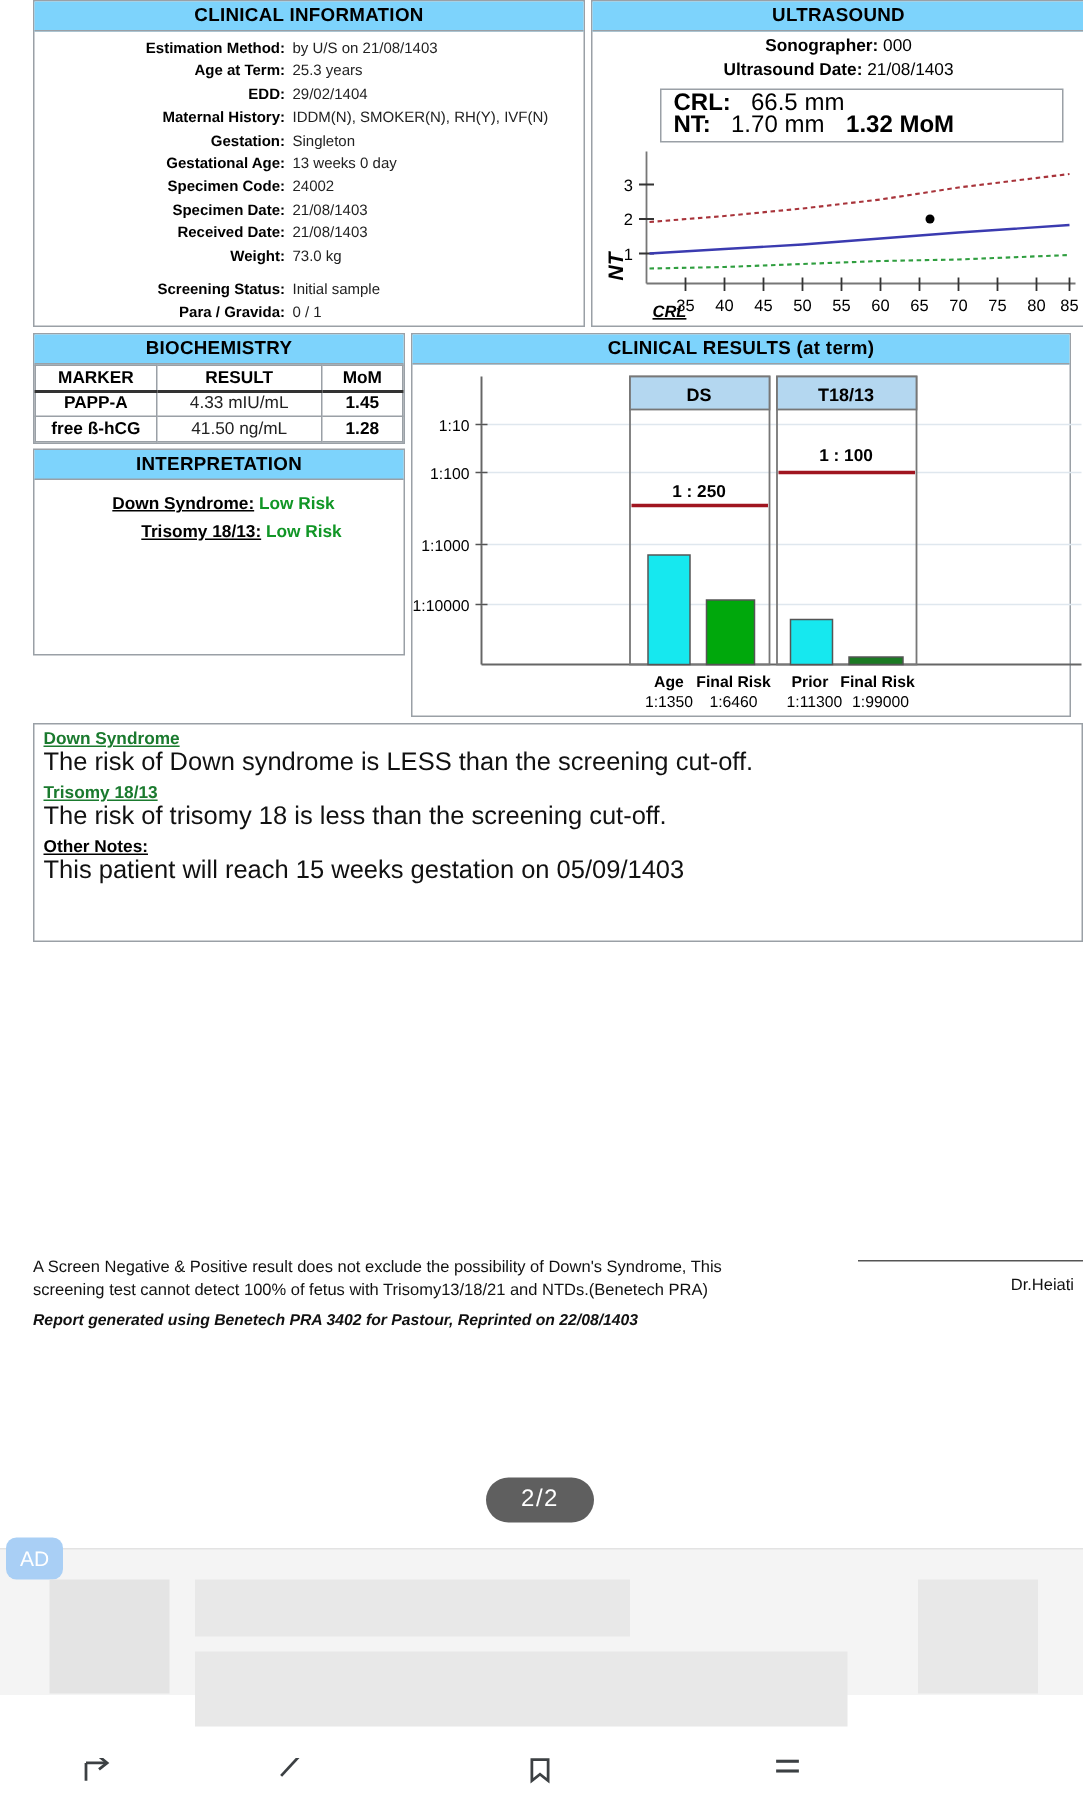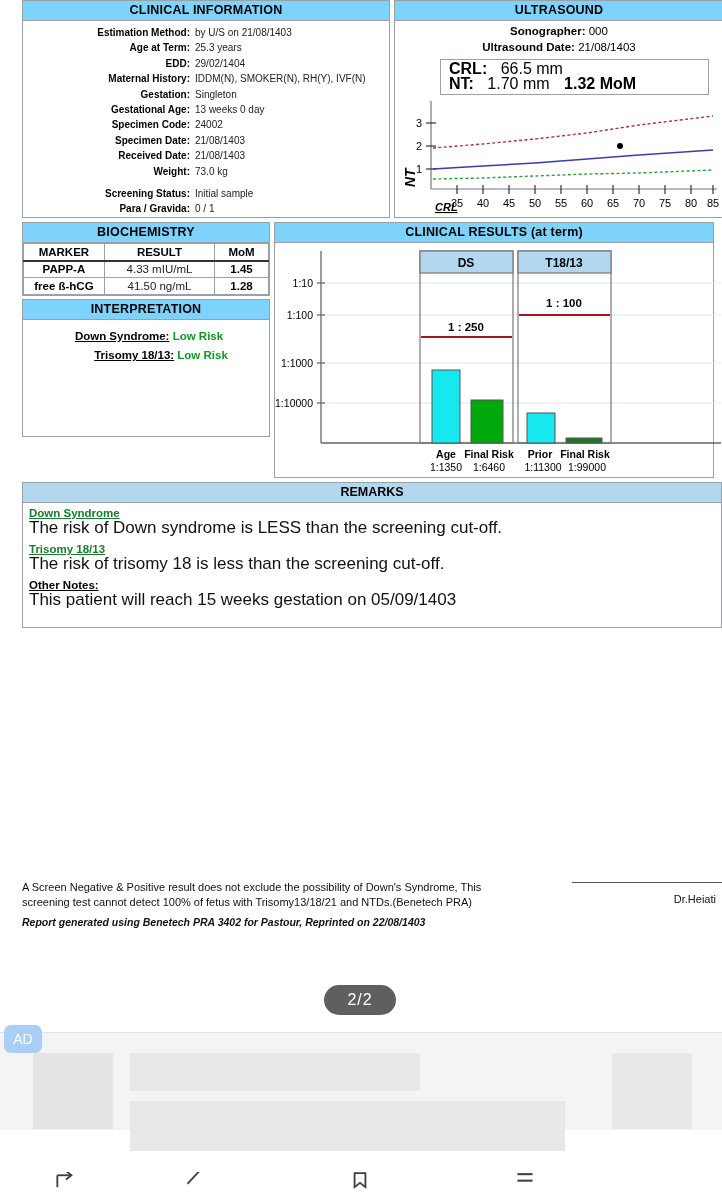--- a/index.html
+++ b/index.html
@@ -70,21 +70,21 @@
   .rm-hd { background:#b4d7f0; font-weight:bold; font-size:12.5px; text-align:center;
            padding:2px 0 3px; border-bottom:1px solid #9aa0a6; }
   .rm-body { padding:3px 6px; }
   .rm-h { font-size:11.5px; font-weight:bold; text-decoration:underline; color:#1a7a2e; margin-top:8px; }
   .rm-h.plain { color:#000; }
   .rm-h:first-child { margin-top:1px; }
   .rm-p { font-size:17px; color:#111; line-height:15px; margin-top:1px; }
 
   
   .footer { position:absolute; left:22px; top:838px; width:700px; }
-  .ft-flex { display:flex; justify-content:space-between; align-items:flex-start;margin-top:42px; }
+  .ft-flex { display:flex; justify-content:space-between; align-items:flex-start; }
   .ft-left { width:470px; }
   .ft-dis { font-size:11px; line-height:14.5px; color:#111; }
   .ft-gen { font-size:10.5px; font-style:italic; font-weight:bold; color:#111; margin-top:7px; }
   .ft-sign { width:150px; padding-top:2px; }
   .ft-sign .ln { border-top:1px solid #555; width:160px; }
   .ft-sign .nm { font-size:11px; text-align:right; padding:10px 6px 0 0; color:#111; }
 
   
   .page-badge {
     position:absolute; left:324px; top:985px; width:72px; height:30px;
@@ -350,21 +350,20 @@
             <text x="171" y="228">1:1350</text>
             <text x="214" y="228">1:6460</text>
             <text x="268" y="228">1:11300</text>
             <text x="312" y="228">1:99000</text>
           </g>
         </svg>
       </div>
     </div>
 
     <div class="panel" id="remarks">
-      <div class="rm-hd">REMARKS</div>
       <div class="rm-body">
         <div class="rm-h">Down Syndrome</div>
         <div class="rm-p">The risk of Down syndrome is LESS than the screening cut-off.</div>
         <div class="rm-h">Trisomy 18/13</div>
         <div class="rm-p">The risk of trisomy 18 is less than the screening cut-off.</div>
         <div class="rm-h plain">Other Notes:</div>
         <div class="rm-p">This patient will reach 15 weeks gestation on 05/09/1403</div>
       </div>
     </div>
   </div>

